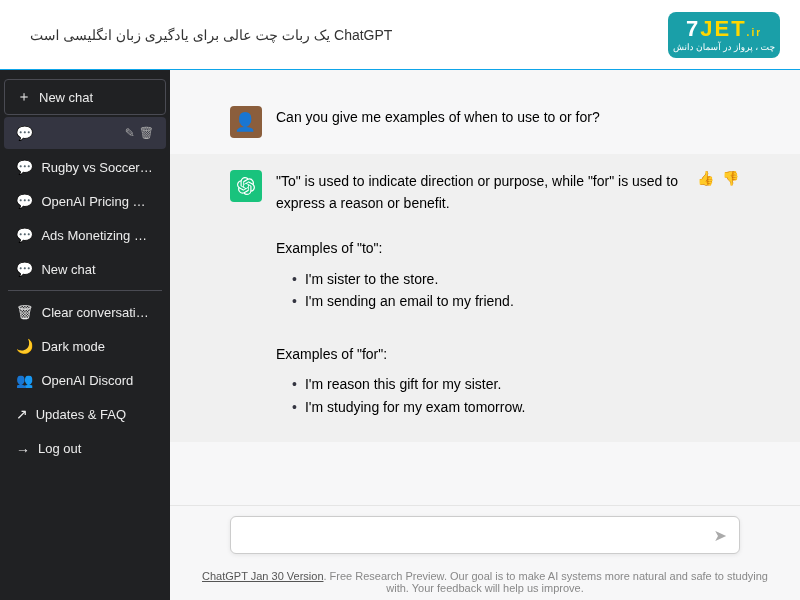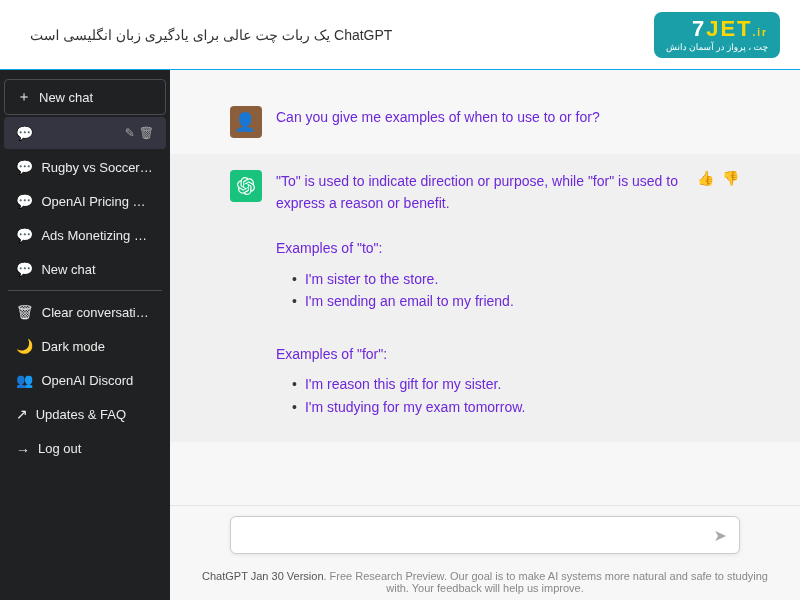--- a/index.html
+++ b/index.html
@@ -30,24 +30,24 @@
       direction: rtl;
       text-align: right;
     }
     .logo-area {
       display: flex;
       align-items: center;
     }
     .logo-box {
       background: #1a9fa8;
       border-radius: 8px;
-      padding: 6px 12px;
+      padding: 6px 5px;
       display: flex;
       flex-direction: column;
-      align-items: flex-end;
+      align-items: center;
       position: relative;
     }
     .logo-jet {
       font-size: 22px;
       font-weight: 900;
       color: #fff;
       letter-spacing: 2px;
       line-height: 1;
     }
     .logo-jet span {
@@ -194,21 +194,21 @@
       font-size: 18px;
     }
     .avatar.gpt-avatar {
       background: #19c37d;
       color: #fff;
     }
 
     .message-content {
       flex: 1;
       font-size: 14px;
-      color: #6d28d9;
+      color: #000000;
       line-height: 1.6;
     }
 
     .message-actions {
       display: flex;
       gap: 8px;
       align-items: center;
       margin-left: auto;
     }
     .thumb-icon {
@@ -264,20 +264,21 @@
 
     .footer-text {
       font-size: 11px;
       color: #888;
       text-align: center;
       padding: 6px 20px;
       background: #f7f7f8;
     }
     .footer-text a {
       color: #555;
+      text-decoration: underline;
     }
   </style>
 </head>
 <body>
 
 <div class="top-banner">
   <div class="banner-text">ChatGPT یک ربات چت عالی برای یادگیری زبان انگلیسی است</div>
   <div class="logo-area">
     <div class="logo-box">
       <div class="logo-jet">7<span>JET</span><span class="logo-ir">.ir</span></div>

